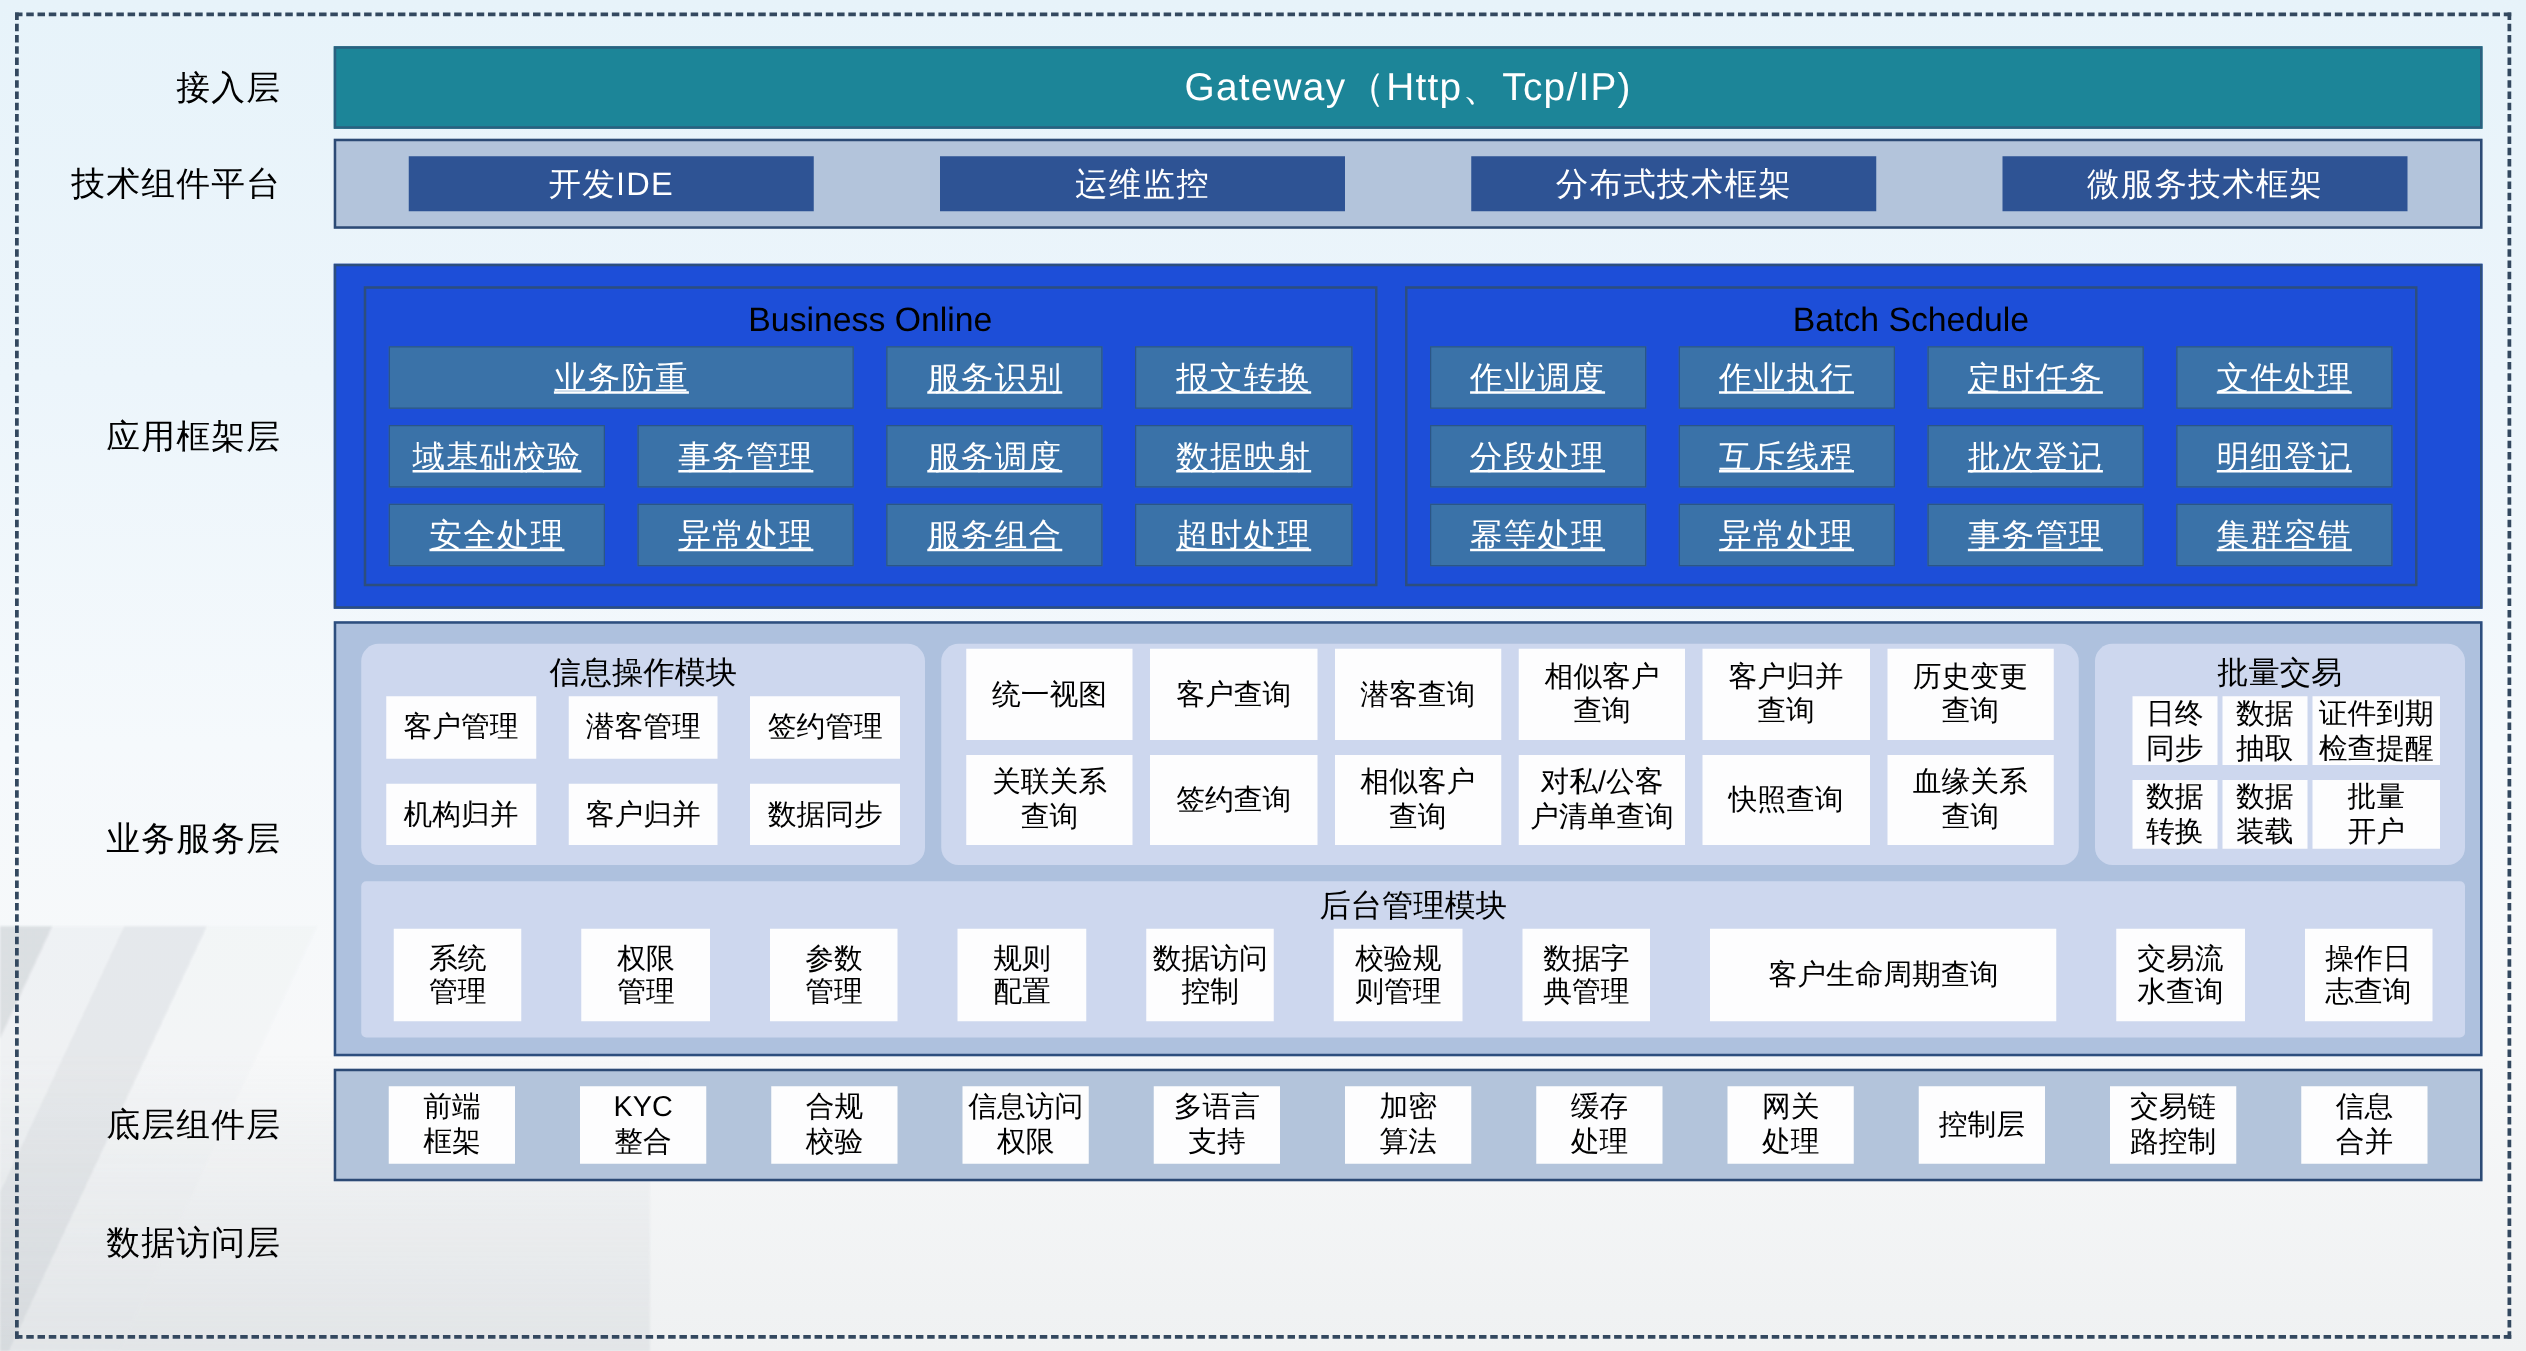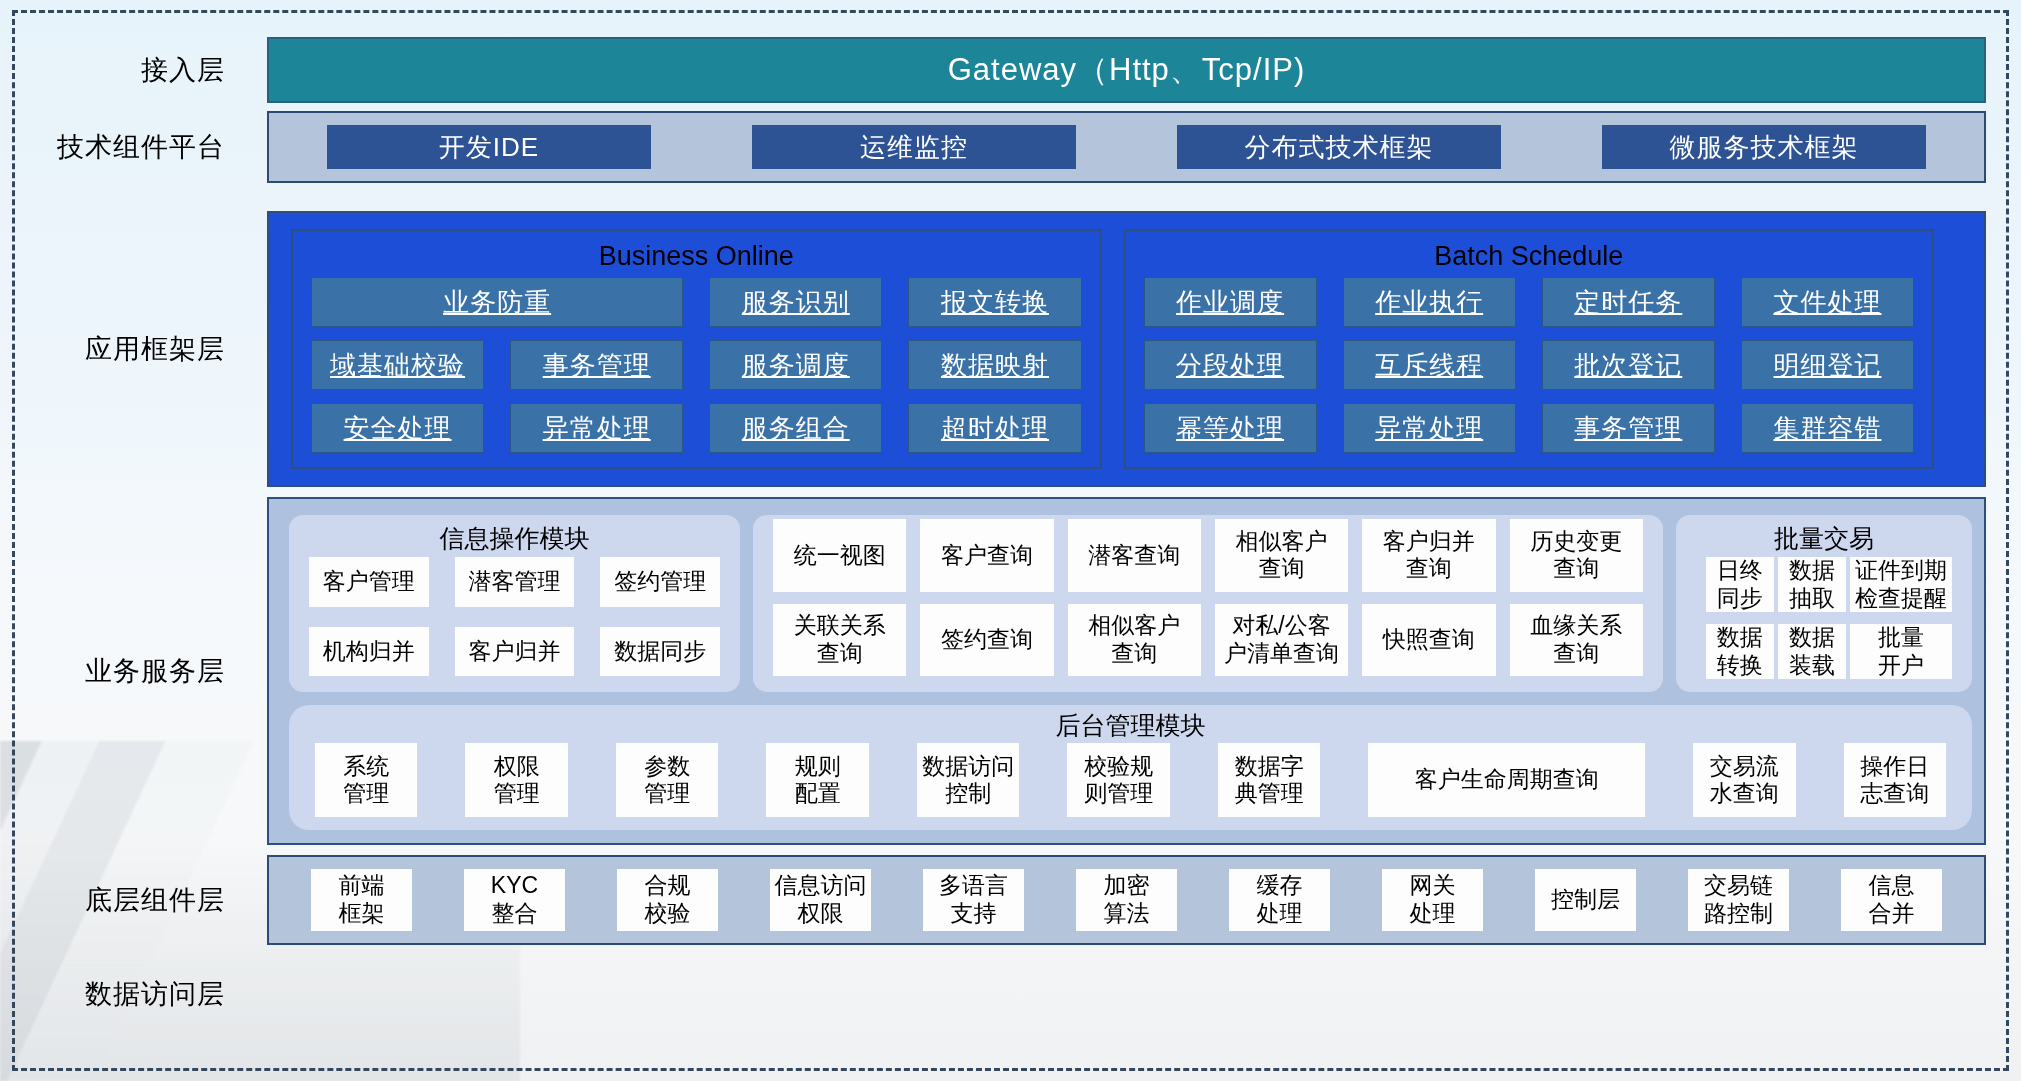--- a/index.html
+++ b/index.html
@@ -70,21 +70,21 @@
   .sv-p2{flex:0 0 17.6%;}
   .sv-title{text-align:center;font-size:25px;height:38px;line-height:38px;color:#000;}
   .sv-grid{flex:1;display:grid;gap:20px 26px;min-height:0;}
   .cols-3{grid-template-columns:repeat(3,1fr);}
   .cols-6{grid-template-columns:repeat(6,1fr);gap:12px 14px;}
   .cols-3n{grid-template-columns:1fr 1fr 1.5fr;gap:12px 4px;padding-left:10px;}
   .wbtn{
     background:#fdfdfe;color:#000;display:flex;align-items:center;justify-content:center;
     text-align:center;font-size:23px;line-height:1.2;white-space:pre-line;
   }
-  .sv-bottom{flex:1;background:#cdd7ee;border-radius:20px;display:flex;flex-direction:column;padding:2px 26px 13px;box-sizing:border-box;}
+  .sv-bottom{flex:1;background:#cdd7ee;border-radius:4px;display:flex;flex-direction:column;padding:2px 26px 13px;box-sizing:border-box;}
   .bt-title{text-align:center;font-size:25px;height:36px;line-height:36px;color:#000;}
   .bt-row{flex:1;display:flex;gap:48px;}
   .bt-row .wbtn{flex:1;}
   .bt-row .wide{flex:2.7;}
   .bc-box{
     height:100%;box-sizing:border-box;background:#b3c4db;border:2px solid #2c4a75;
     display:flex;gap:52px;padding:12px 42px;
   }
   .bc-box .wbtn{flex:1;}
 </style>

